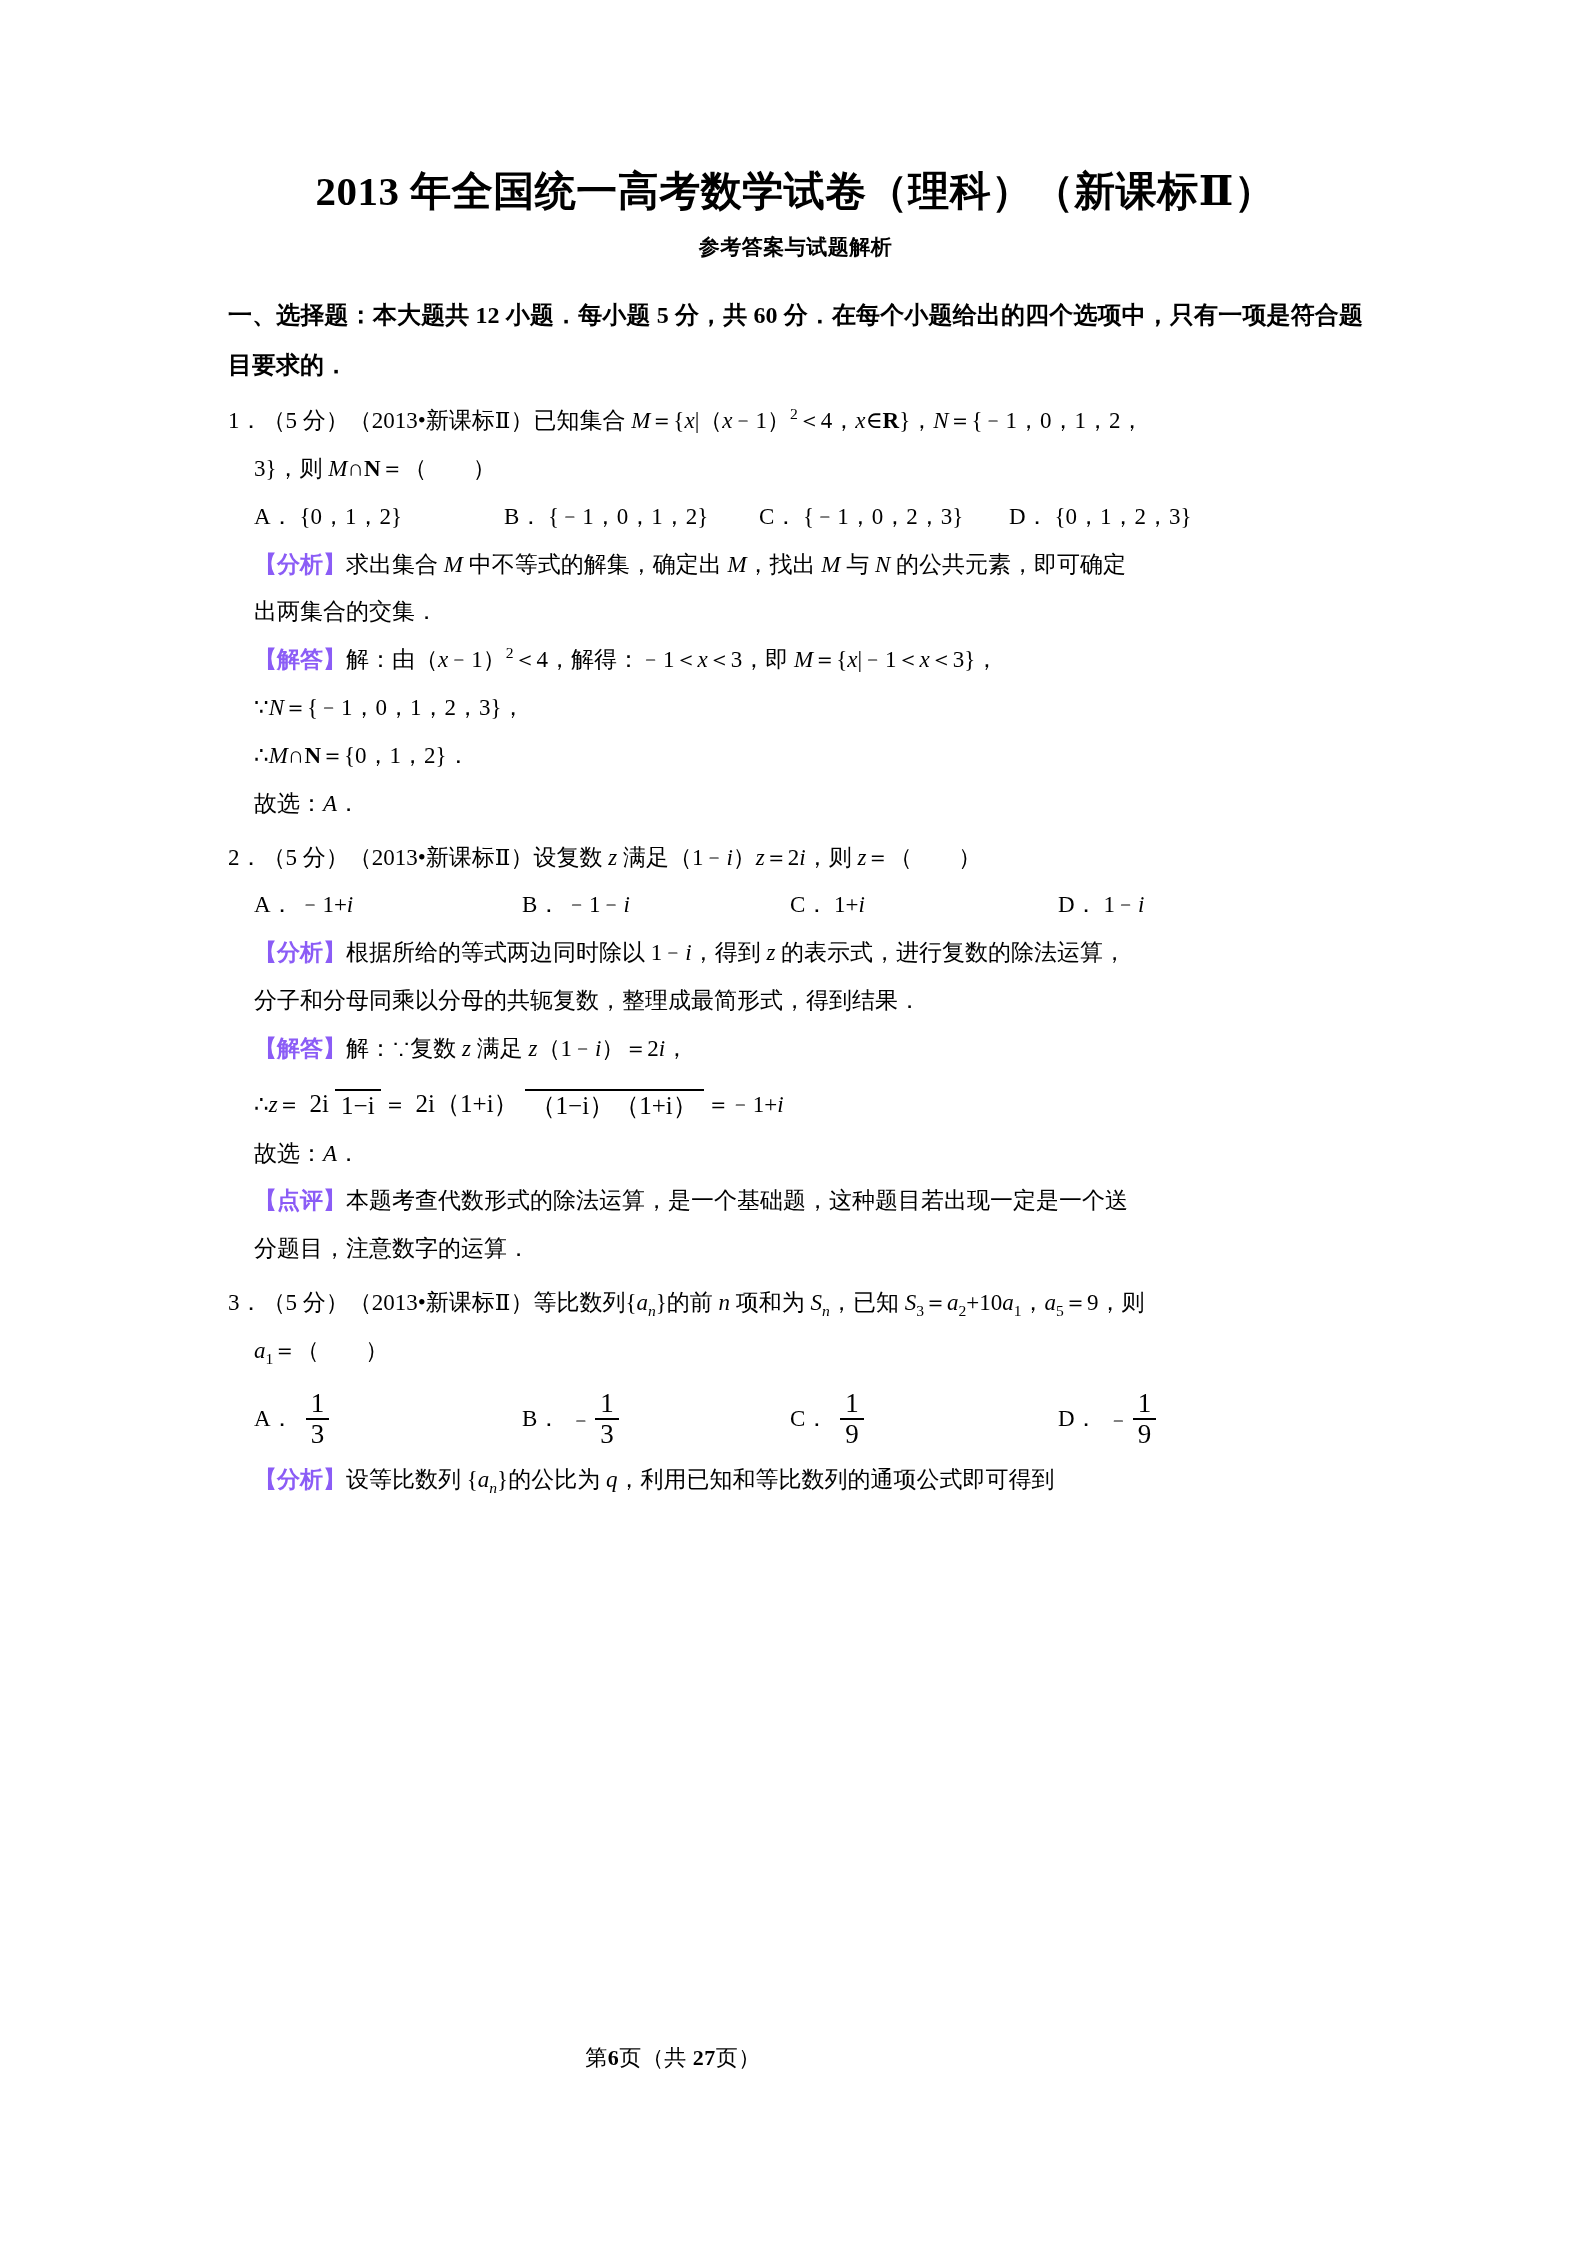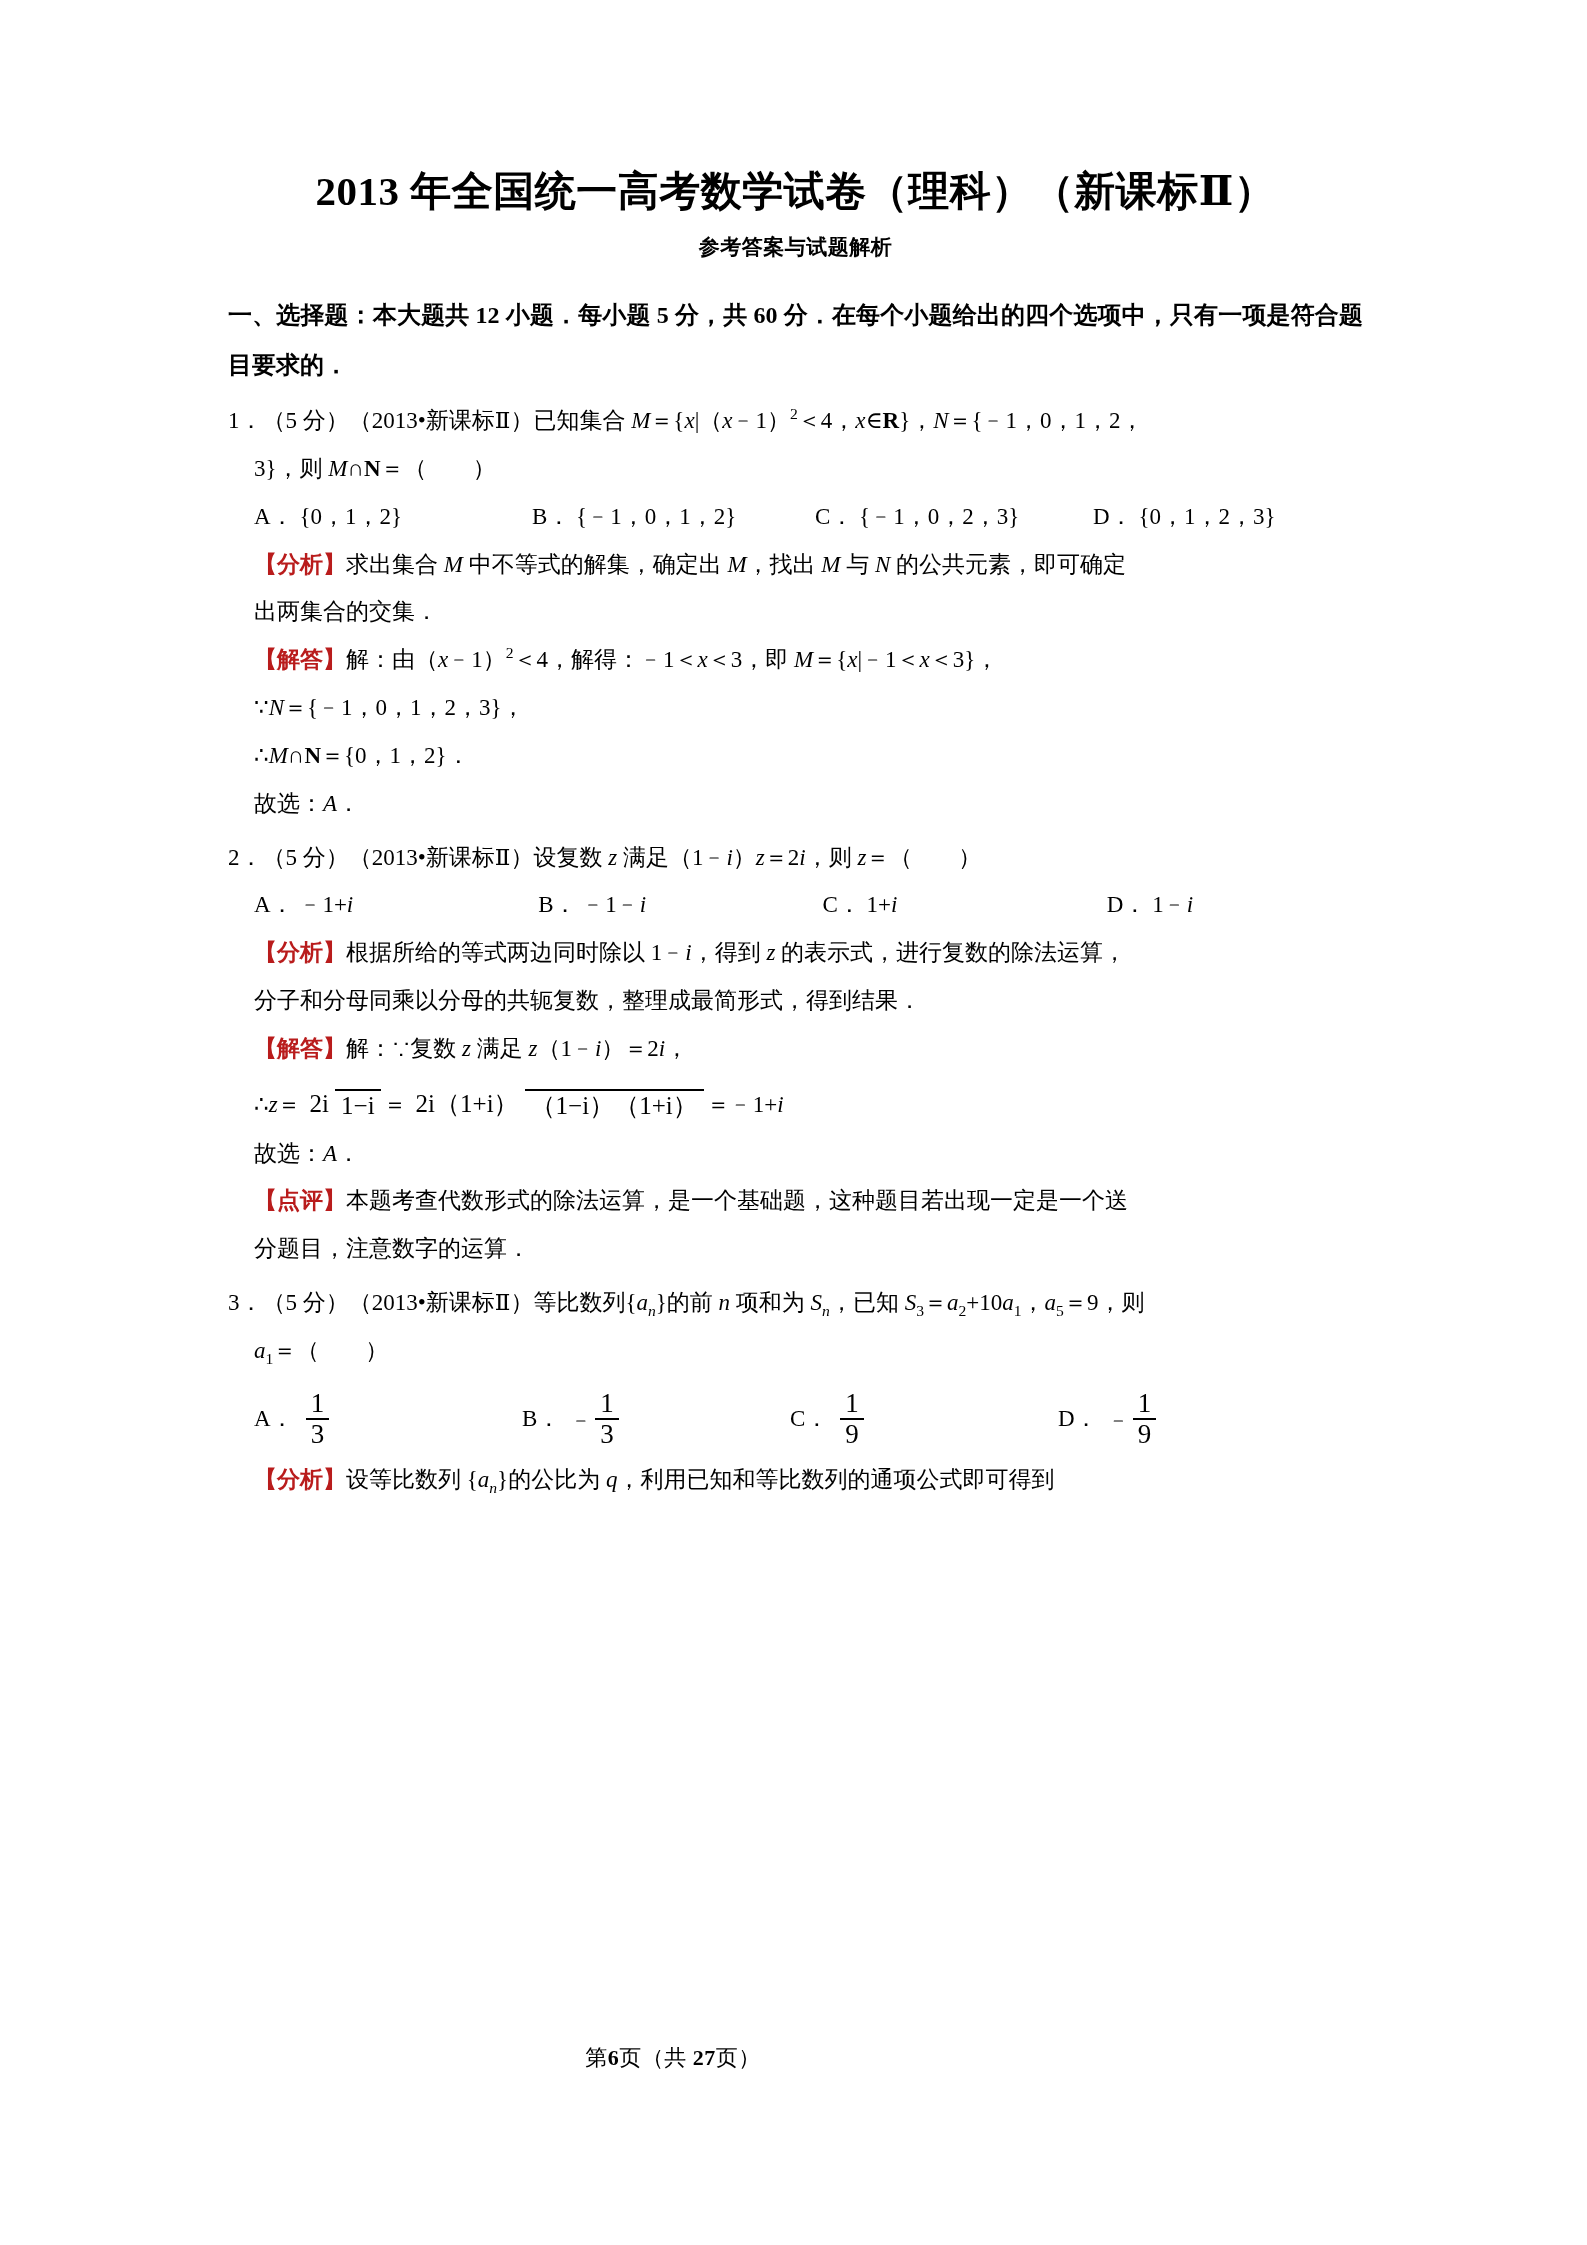--- a/index.html
+++ b/index.html
@@ -68,33 +68,32 @@
     text-align: left;
     letter-spacing: 0px;
   }
   .q-stem {
     text-indent: 0;
   }
   .indent {
     padding-left: 26px;
   }
   .tag {
-    color: #b91c1c;
+    color: #8b5cf6;
     font-weight: bold;
     font-family: "Liberation Serif", "DejaVu Serif", serif;
   }
 
   
   .options {
     font-size: 23px;
     line-height: 2.08;
     padding-left: 26px;
     display: flex;
     white-space: nowrap;
-    gap: 28px;
   }
   .options.o1 .opt:nth-child(1) { width: 250px; }
   .options.o1 .opt:nth-child(2) { width: 255px; }
   .options.o1 .opt:nth-child(3) { width: 250px; }
 
   .options.o2 .opt { width: 268px; }
 
   .opt { display: inline-block; }
 
   

